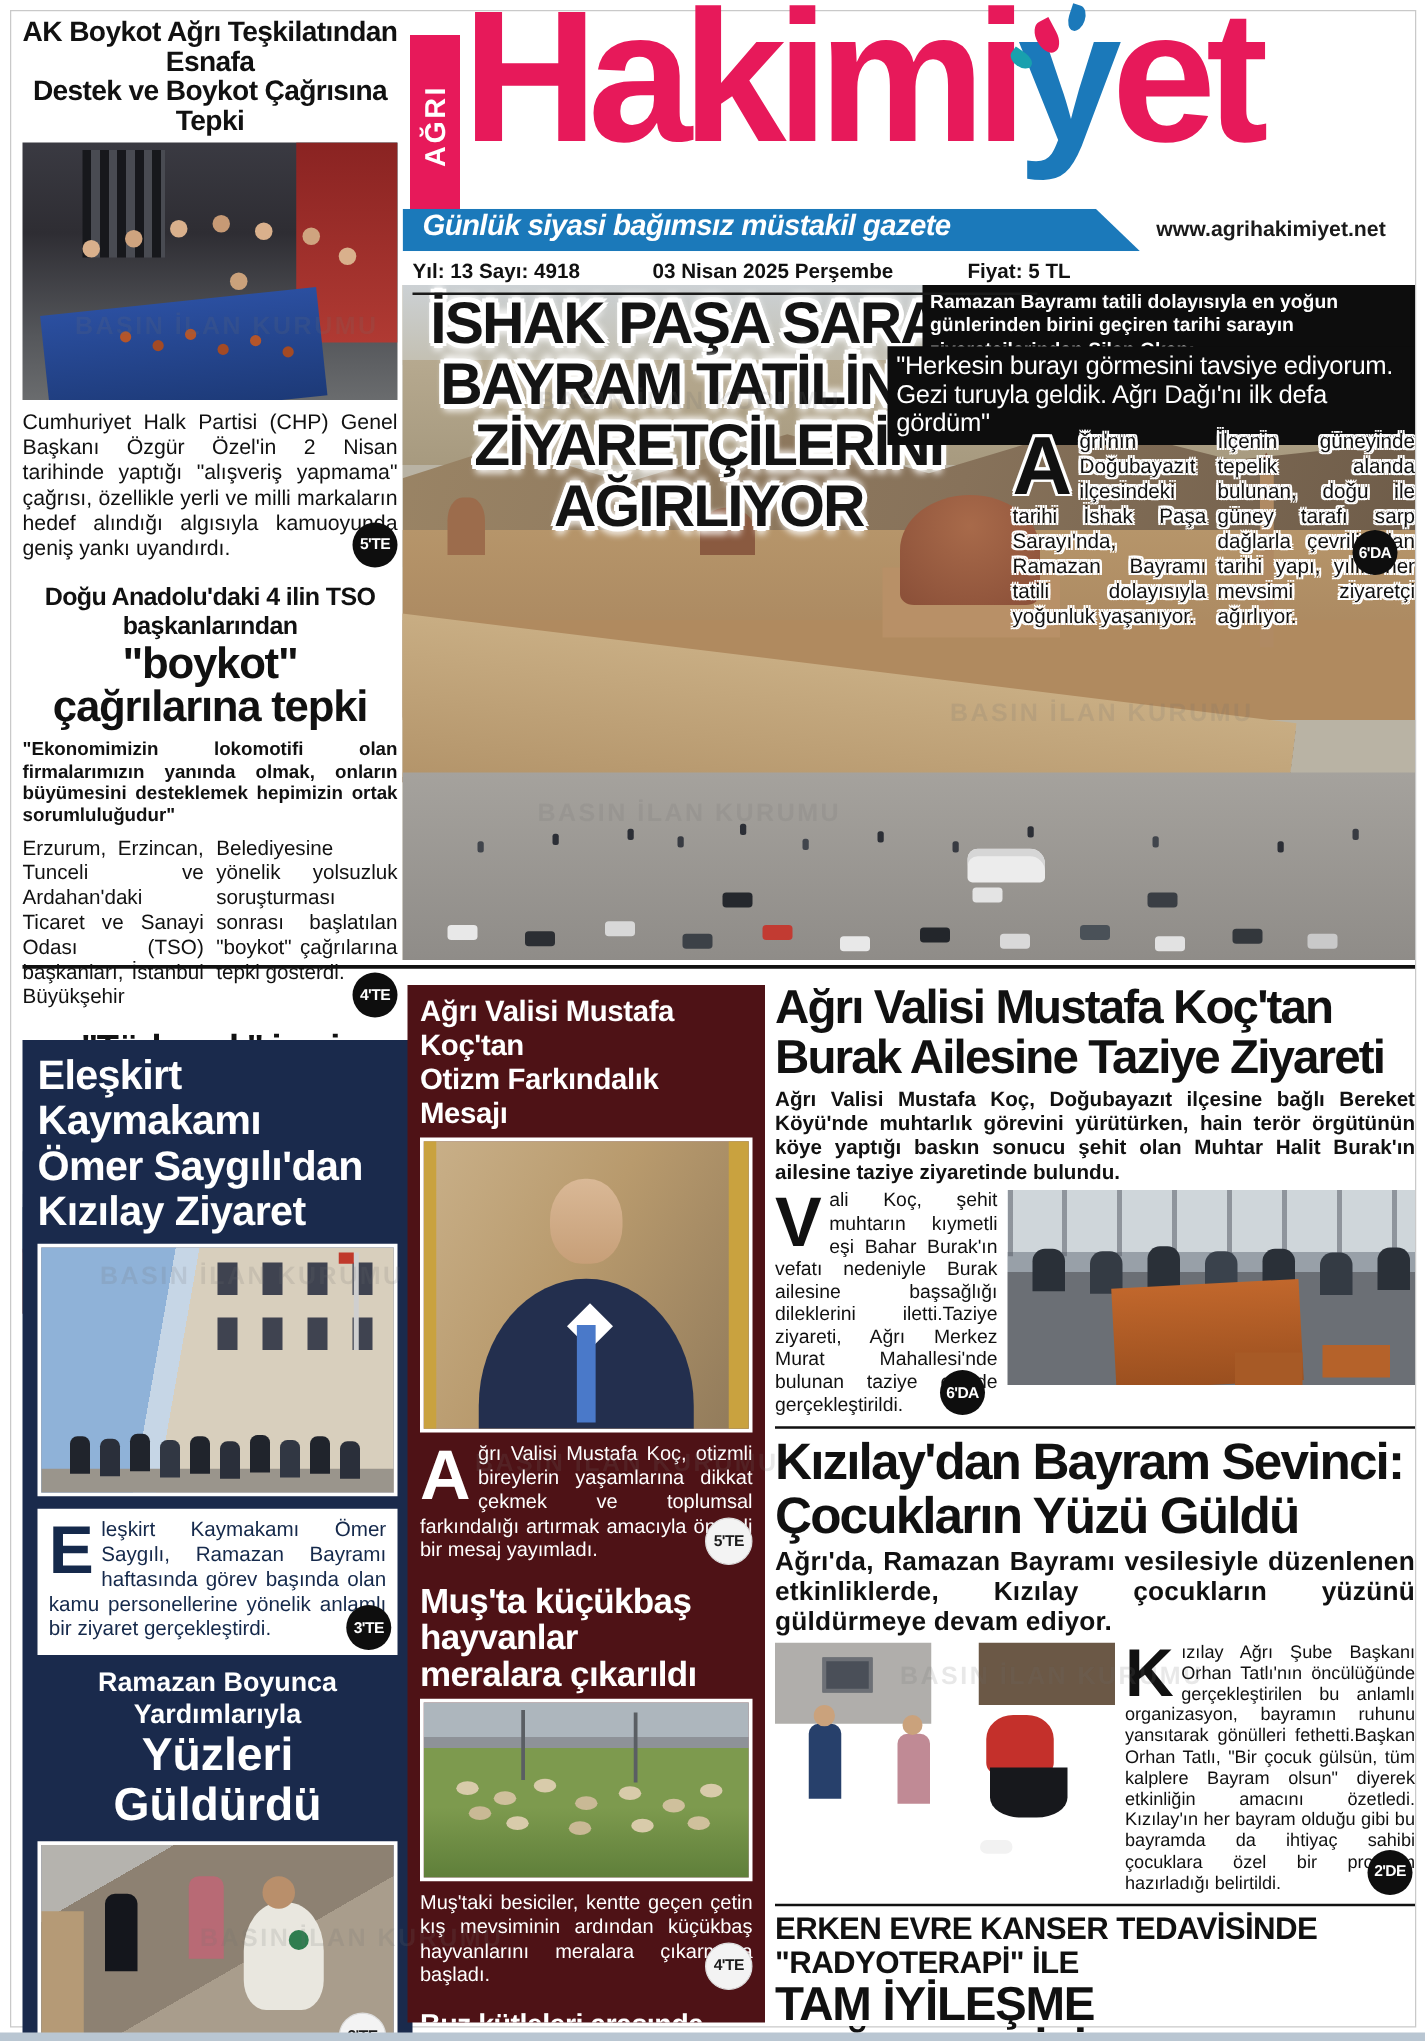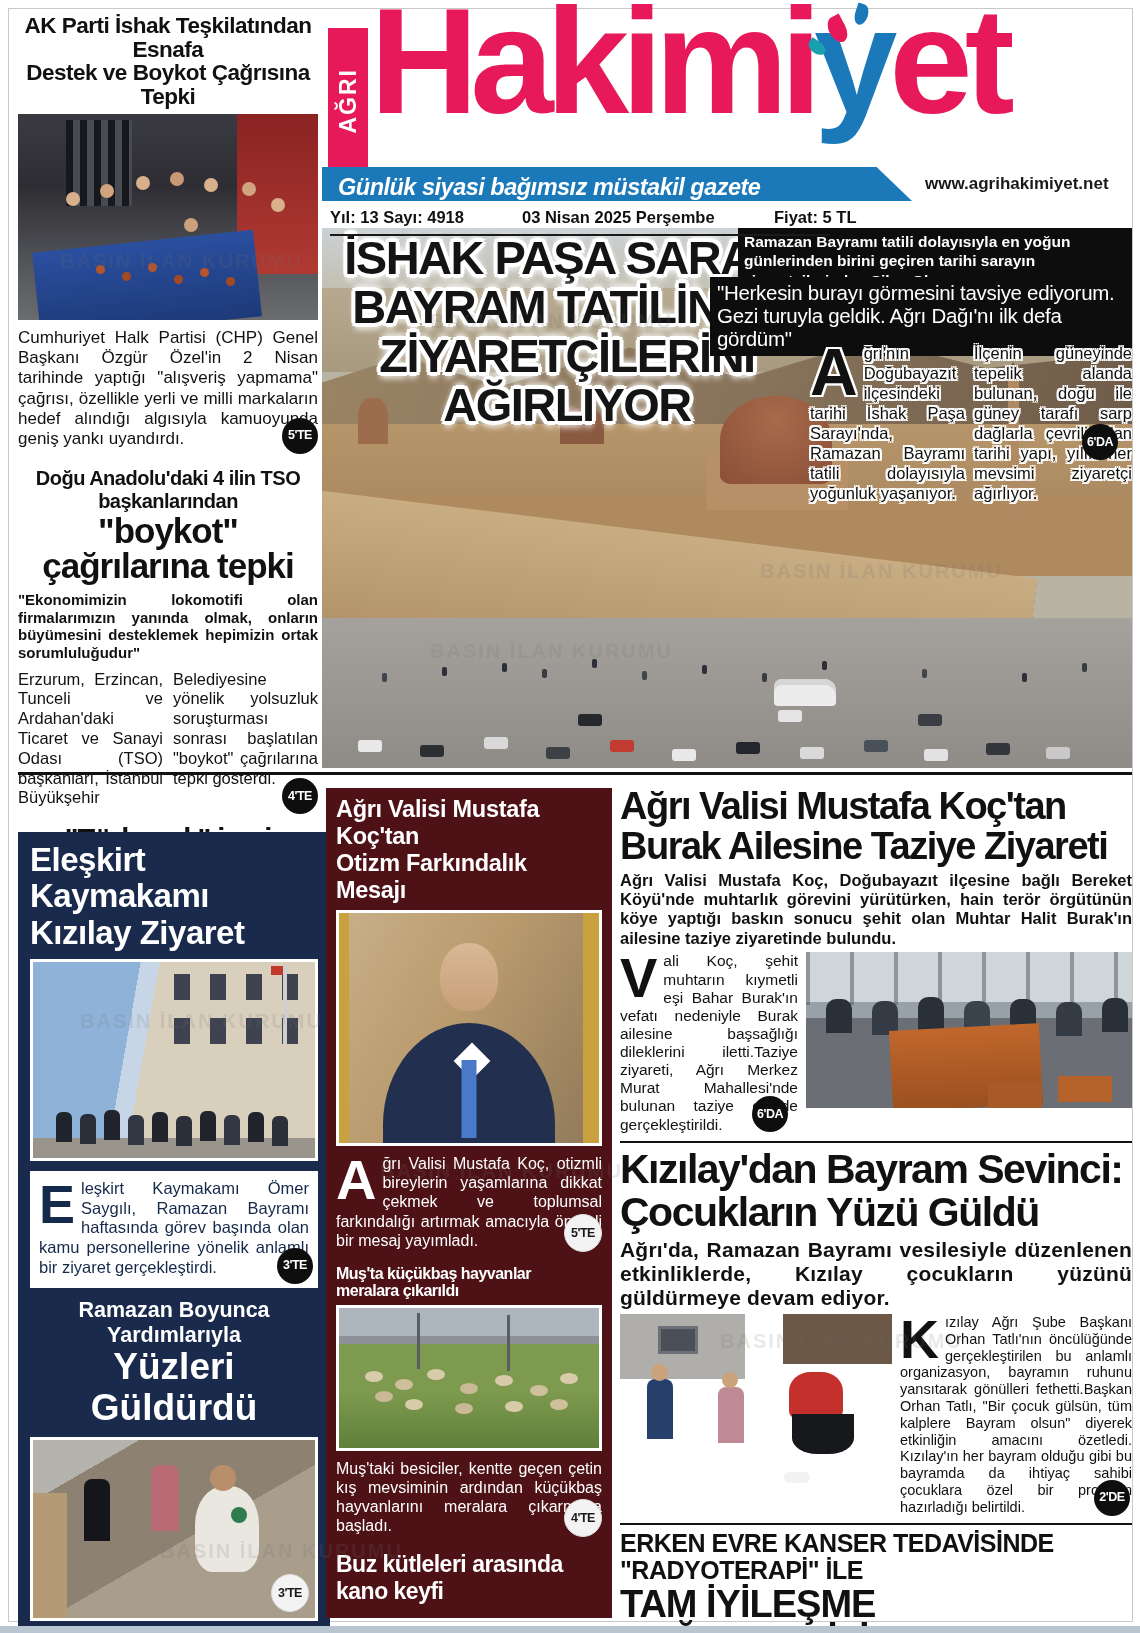--- a/index.html
+++ b/index.html
@@ -46,21 +46,21 @@
   .mast{position:absolute;left:322px;top:12px;width:810px;height:210px;z-index:2;}
   .agri{position:absolute;left:6px;top:16px;width:40px;height:146px;background:#e7195a;display:flex;align-items:center;justify-content:center;}
   .agri span{writing-mode:vertical-rl;transform:rotate(180deg);color:#fff;font-weight:800;font-size:23px;letter-spacing:2px;}
   .logo{position:absolute;left:48px;top:-26px;font-size:150px;font-weight:800;letter-spacing:-8px;line-height:1;white-space:nowrap;}
   .lp{color:#e7195a;} .lb{color:#1b79ba;}
   .leaf{position:absolute;border-radius:80% 0 80% 80%;}
   .leaf1{left:507px;top:4px;width:17px;height:27px;background:#e7195a;transform:rotate(-28deg);border-radius:80% 0 80% 80%;}
   .leaf2{left:533px;top:-8px;width:13px;height:21px;background:#1b79ba;transform:rotate(18deg);border-radius:0 80% 80% 80%;}
   .leaf3{left:489px;top:26px;width:12px;height:19px;background:#18a0ae;transform:rotate(-55deg);}
   .tagbar{position:absolute;left:0;top:155px;width:590px;height:34px;background:#1b79ba;
-          clip-path:polygon(0 0,94% 0,100% 100%,0 100%);display:flex;align-items:flex-end;}
+          clip-path:polygon(0 0,94% 0,100% 100%,0 100%);display:flex;align-items:flex-start;}
   .tagbar span{color:#fff;font-style:italic;font-weight:700;font-size:23.5px;padding-left:16px;letter-spacing:-.5px;}
   .web{position:absolute;left:603px;top:162px;font-weight:700;font-size:17px;color:#1a1a1a;}
   .dl{position:absolute;top:196px;font-weight:700;font-size:16.5px;color:#111;}
   .dl1{left:8px;} .dl2{left:200px;} .dl3{left:452px;}
   .mrule{position:absolute;left:8px;top:222px;width:500px;height:2px;background:#1a1a1a;}
   
   .main{position:absolute;left:322px;top:228px;width:810px;height:540px;z-index:1;overflow:hidden;background:#b9b3a4;}
   .sky{position:absolute;left:0;top:0;width:100%;height:64px;background:linear-gradient(#ccd1d4,#c3bfb1);}
   .far{position:absolute;left:0;top:60px;width:100%;height:84px;background:linear-gradient(#b6a98f,#a79a7f);}
   .mtn{position:absolute;left:0;top:96px;width:100%;height:130px;background:linear-gradient(105deg,#9a8465 0%,#87725a 55%,#6e5c49 100%);
@@ -126,21 +126,21 @@
   .ph5{margin-top:6px;height:230px;border:3px solid #fff;background:linear-gradient(120deg,#c9b089 0%,#b89a6d 45%,#8f795a 100%);}
   .ph5 .gframe{position:absolute;right:0;top:0;width:16px;height:100%;background:#c9a23f;}
   .ph5 .gframe2{position:absolute;left:0;top:0;width:10px;height:100%;background:#c9a23f;}
   .ph5 .suit{position:absolute;left:17%;bottom:0;width:66%;height:52%;background:#232f4e;border-radius:50% 50% 0 0/85% 85% 0 0;}
   .ph5 .shirt{position:absolute;left:46%;bottom:30%;width:26px;height:26px;background:#fff;transform:rotate(45deg);}
   .ph5 .tie{position:absolute;left:50%;bottom:2%;width:15px;height:34%;background:#4a79c9;transform:translateX(-50%);}
   .ph5 .head{position:absolute;left:50%;top:13%;width:58px;height:68px;transform:translateX(-50%);background:linear-gradient(#d9b896,#c79f78);border-radius:48% 48% 44% 44%;}
   .md-p{position:relative;margin-top:8px;font-size:16px;line-height:1.2;}
   .md-p .dcap{font-size:56px;color:#fff;}
   .md-p .badge{position:absolute;right:0;bottom:-2px;}
-  .md-h2{margin-top:8px;font-size:16px;font-weight:800;line-height:1.05;letter-spacing:-.5px;}
+  .md-h2{margin-top:8px;font-size:28px;font-weight:800;line-height:1.05;letter-spacing:-.5px;}
   .ph6{margin-top:5px;height:140px;border:3px solid #fff;background:linear-gradient(#adb6bd 0 20%,#8e9298 20% 26%,#7d9a4e 26% 60%,#5f7f3a 100%);}
   .ph6 .sheep{position:absolute;left:10%;top:45%;width:18px;height:11px;border-radius:50%;background:#d8cbaa;
      box-shadow:30px 8px 0 #cfc09c,62px -2px 0 #d8cbaa,95px 12px 0 #c9b995,130px 4px 0 #d8cbaa,165px 14px 0 #cfc09c,195px 2px 0 #d8cbaa,40px 28px 0 #d8cbaa,90px 32px 0 #c9b995,140px 30px 0 #d8cbaa,185px 28px 0 #cfc09c,10px 20px 0 #c9b995;}
   .ph6 .pole{position:absolute;left:30%;top:4%;width:3px;height:40%;background:#5a5e63;box-shadow:90px 2px 0 #5a5e63;}
   .md-h3{margin-top:8px;font-size:23px;font-weight:800;letter-spacing:-.5px;}
   
   .rt{position:absolute;left:620px;top:786px;width:512px;height:836px;z-index:2;}
   .rt-h1{font-size:38px;font-weight:800;line-height:1.06;letter-spacing:-1.5px;color:#111;}
   .rt-lead{margin-top:4px;font-size:16.5px;font-weight:700;line-height:1.18;}
   .row{display:flex;margin-top:4px;position:relative;}
@@ -183,21 +183,21 @@
   <span class="wm" style="left:430px;top:310px">BASIN İLAN KURUMU</span>
   <span class="wm" style="left:760px;top:560px">BASIN İLAN KURUMU</span>
   <span class="wm" style="left:430px;top:640px">BASIN İLAN KURUMU</span>
   <span class="wm" style="left:80px;top:1010px">BASIN İLAN KURUMU</span>
   <span class="wm" style="left:380px;top:1160px">BASIN İLAN KURUMU</span>
   <span class="wm" style="left:720px;top:1330px">BASIN İLAN KURUMU</span>
   <span class="wm" style="left:160px;top:1540px">BASIN İLAN KURUMU</span>
 
   <section class="tl">
     <div class="tl-h">
-      <div>AK Parti İshak Teşkilatından Esnafa</div>
+      <div>AK Boykot Ağrı Teşkilatından Esnafa</div>
       <div>Destek ve Boykot Çağrısına Tepki</div>
     </div>
     <div class="photo ph1">
       <div class="red"></div>
       <div class="door"></div>
       <div class="table"></div>
       <div class="heads"></div>
       <div class="cups"></div>
     </div>
     <p class="tl-p jus">
@@ -272,20 +272,21 @@
     <p class="mb mb1 halo jus"><span class="dcap halo">A</span><span>ğrı'nın Doğubayazıt ilçesindeki tarihi İshak Paşa Sarayı'nda, Ramazan Bayramı tatili dolayısıyla yoğunluk yaşanıyor.</span></p>
     <p class="mb mb2 halo jus"><span>İlçenin güneyinde tepelik alanda bulunan, doğu ile güney tarafı sarp dağlarla çevrili olan tarihi yapı, yılın her mevsimi ziyaretçi ağırlıyor.</span></p>
     <span class="badge m-badge">6'DA</span>
   </section>
 
   <div class="bigdiv"></div>
 
   <section class="bl">
     <div class="bl-h">
       <div>Eleşkirt Kaymakamı</div>
+      <div>Ömer Saygılı'dan</div>
       <div>Kızılay Ziyaret</div>
     </div>
     <div class="photo ph3">
       <div class="win"></div>
       <div class="flag"></div>
       <div class="ground"></div>
       <div class="crowd"></div>
     </div>
     <div class="bl-panel jus">
       <span class="dcap">E</span><span>leşkirt Kaymakamı Ömer Saygılı, Ramazan Bayramı haftasında görev başında olan kamu personellerine yönelik anlamlı bir ziyaret gerçekleştirdi.</span>

